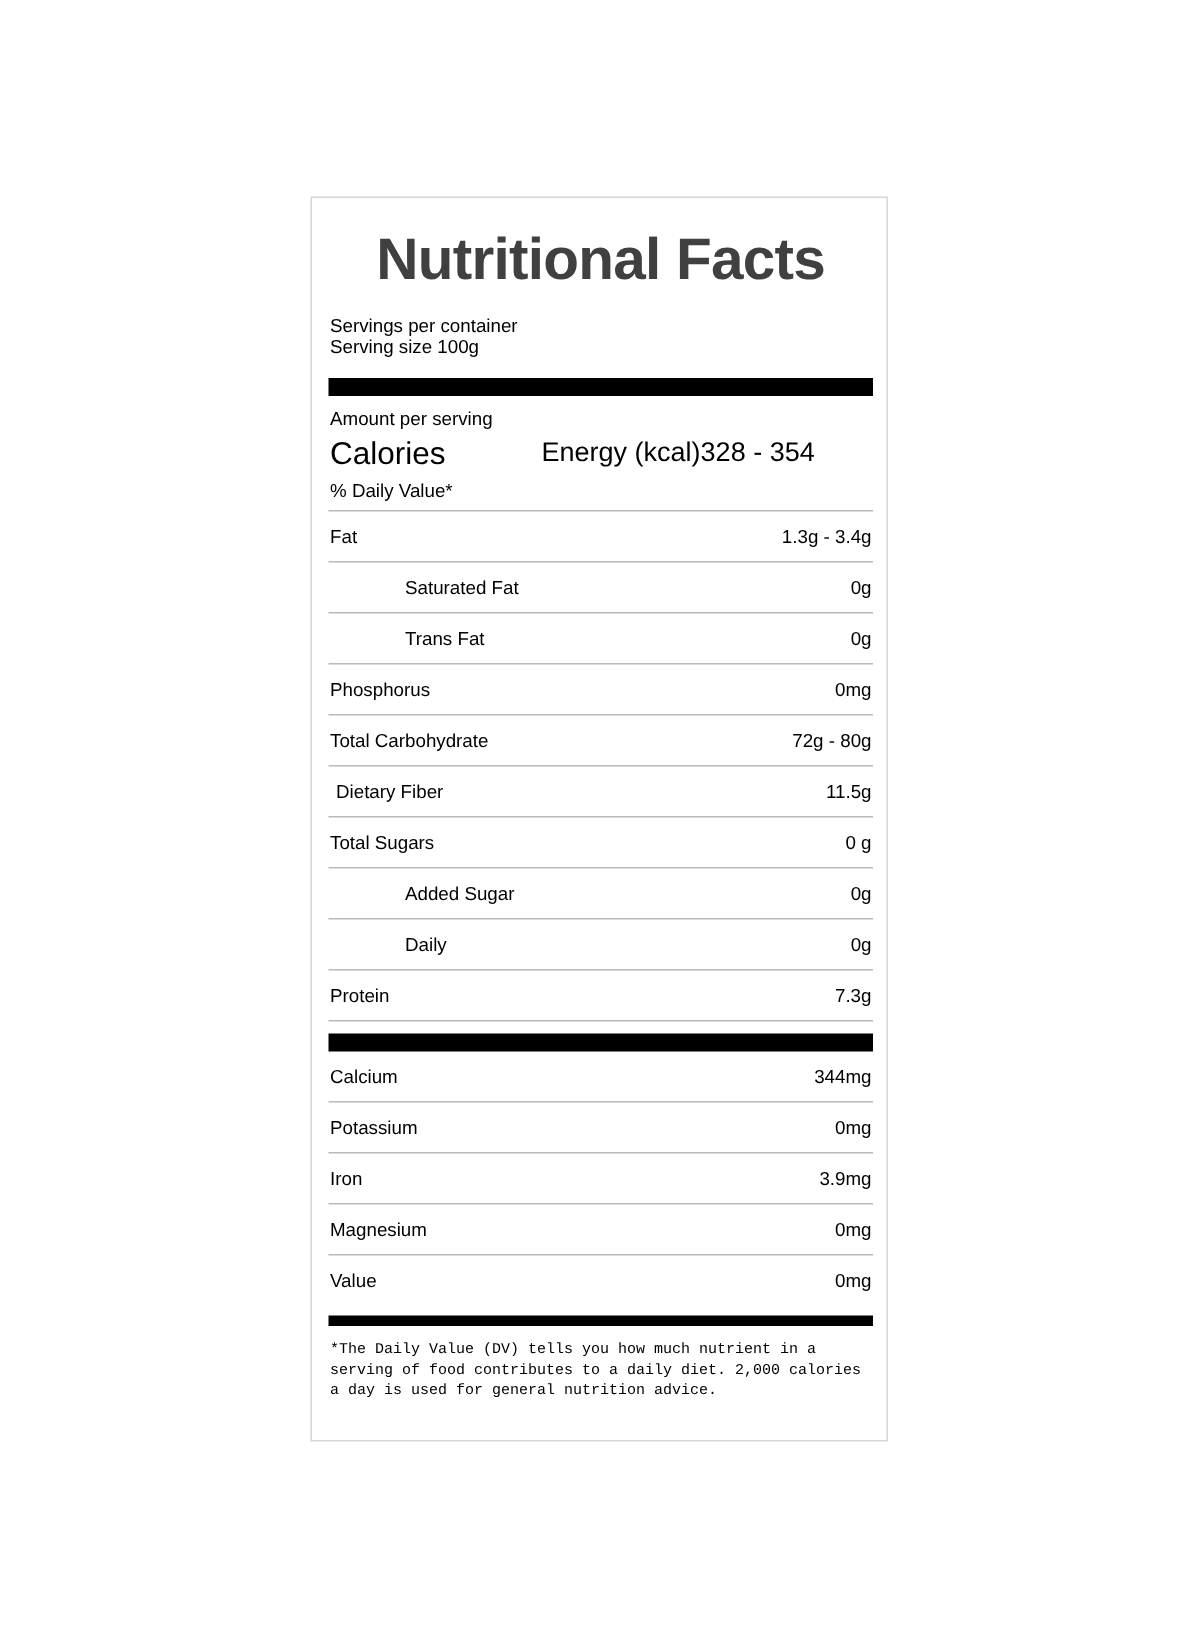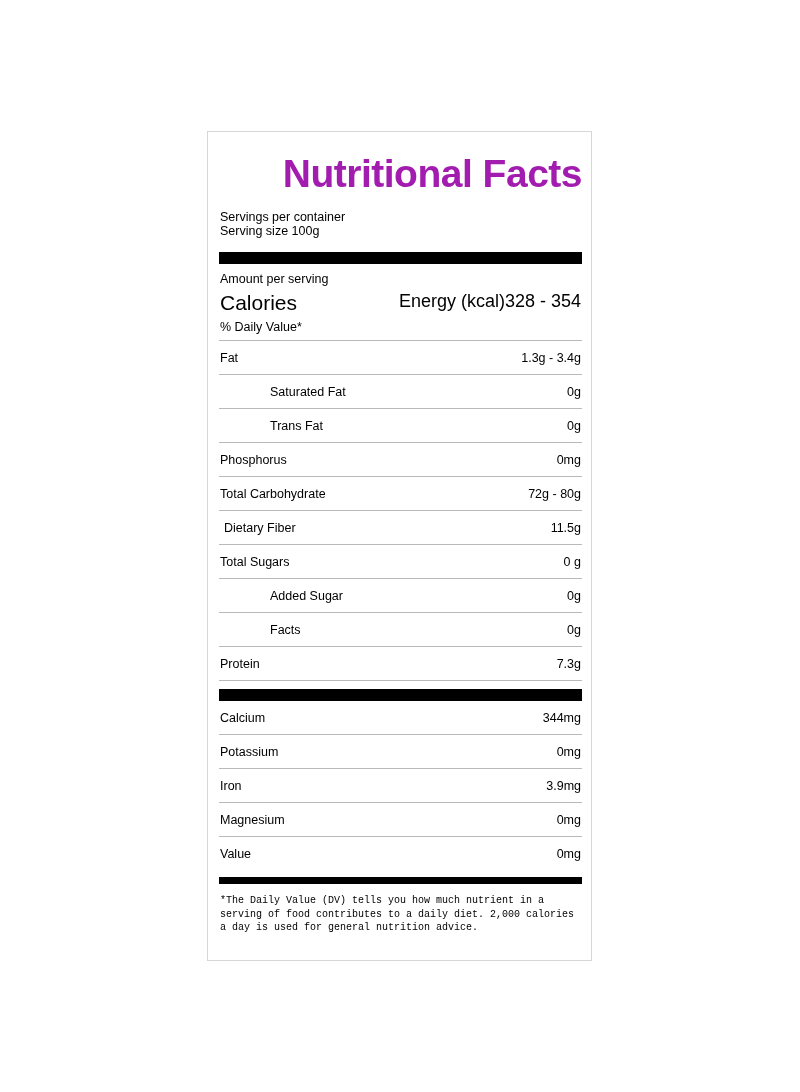--- a/index.html
+++ b/index.html
@@ -29,22 +29,22 @@
     width: 363px;
     margin: 0 auto;
     position: relative;
   }
   .title {
     font-size: 39px;
     font-weight: bold;
     letter-spacing: -0.5px;
     line-height: 1;
     margin: 22px 0 0 0;
-    text-align: right;
-    color: #a21caf;
+    text-align: center;
+    color: #404040;
   }
   .servings-row {
     display: flex;
     justify-content: space-between;
     align-items: baseline;
     font-size: 12.5px;
     margin-top: 17px;
     padding: 0 1px;
     flex-direction: column;
   }
@@ -61,24 +61,24 @@
     height: 7px;
     margin-top: 7px;
   }
   .amount-per {
     font-size: 12.5px;
     margin-top: 8px;
     padding: 0 1px;
   }
   .calories-row {
     display: flex;
-    justify-content: space-between;
     align-items: flex-end;
     margin-top: 5px;
     padding: 0 1px;
+    gap: 20px;
   }
   .calories-label {
     font-size: 21px;
     font-weight: normal;
     line-height: 1.05;
   }
   .calories-value {
     font-size: 18px;
     padding-bottom: 2px;
     margin-left: 44px;
@@ -177,21 +177,21 @@
           <span class="nlabel">Total Sugars</span>
           <span class="nvalue">0 g</span>
         </div>
         <hr class="hr">
         <div class="nrow indent">
           <span class="nlabel">Added Sugar</span>
           <span class="nvalue">0g</span>
         </div>
         <hr class="hr">
         <div class="nrow indent">
-          <span class="nlabel">Facts</span>
+          <span class="nlabel">Daily</span>
           <span class="nvalue">0g</span>
         </div>
         <hr class="hr">
         <div class="nrow">
           <span class="nlabel">Protein</span>
           <span class="nvalue">7.3g</span>
         </div>
         <hr class="hr">
       </div>
 

